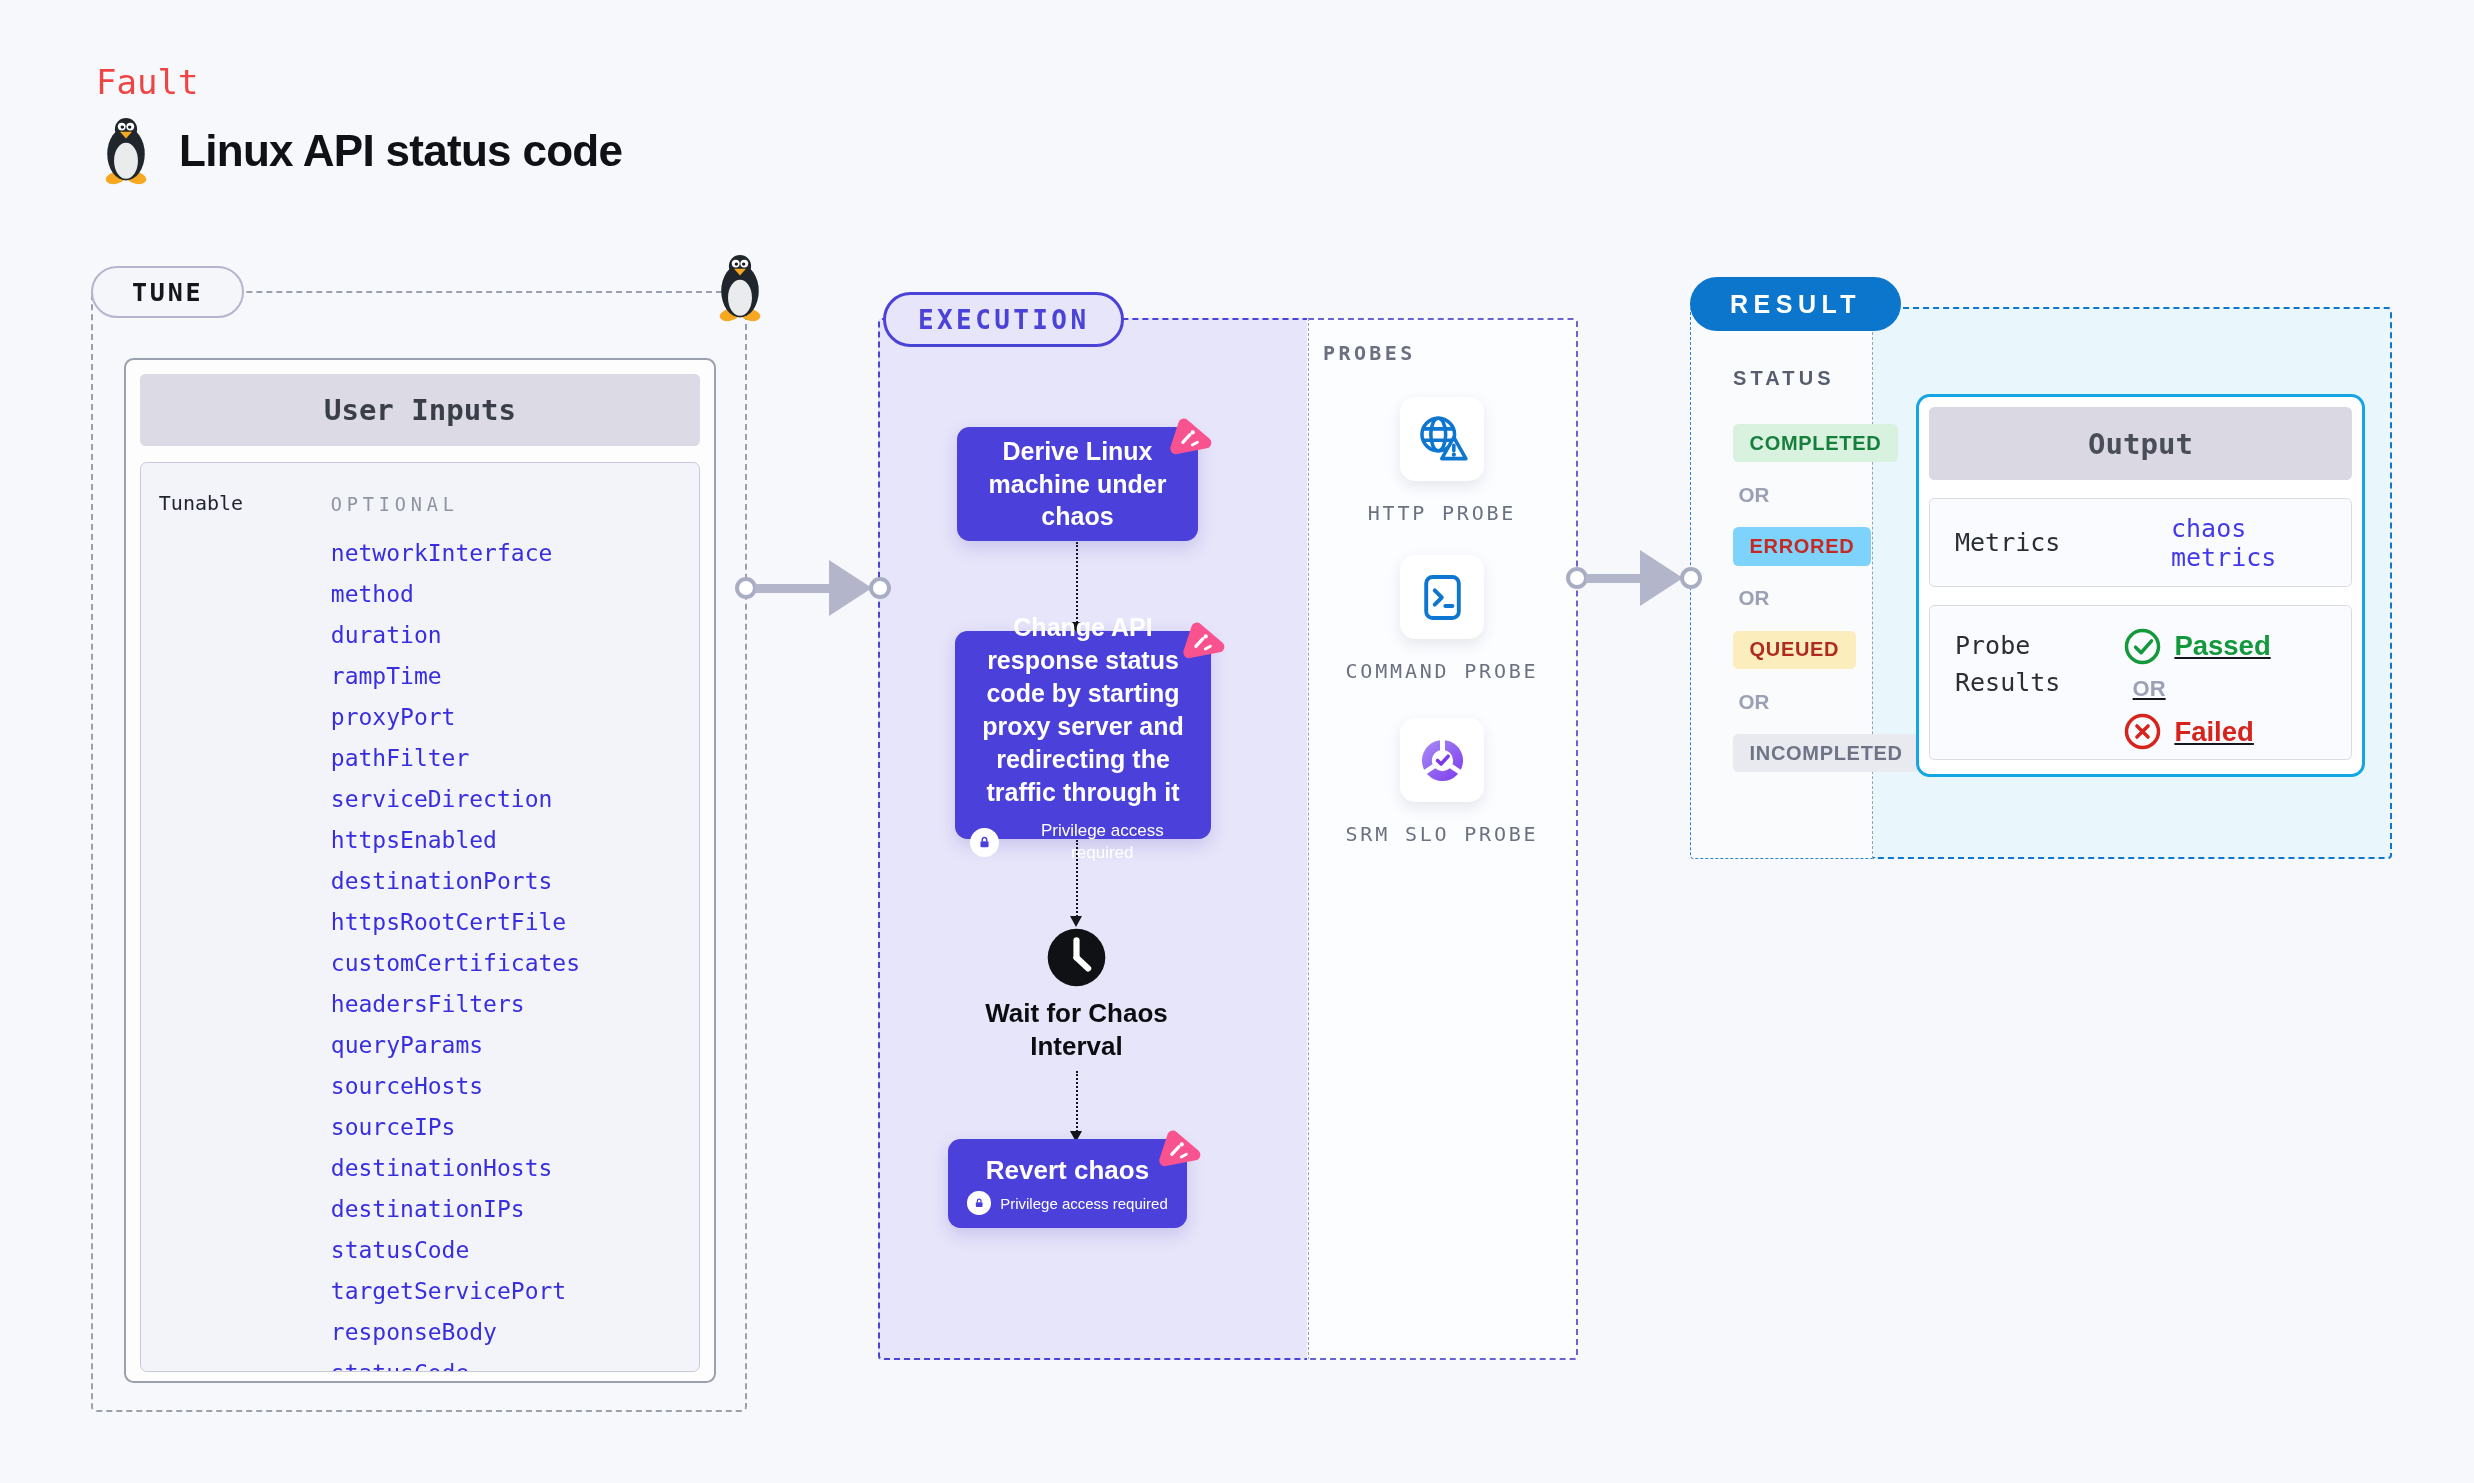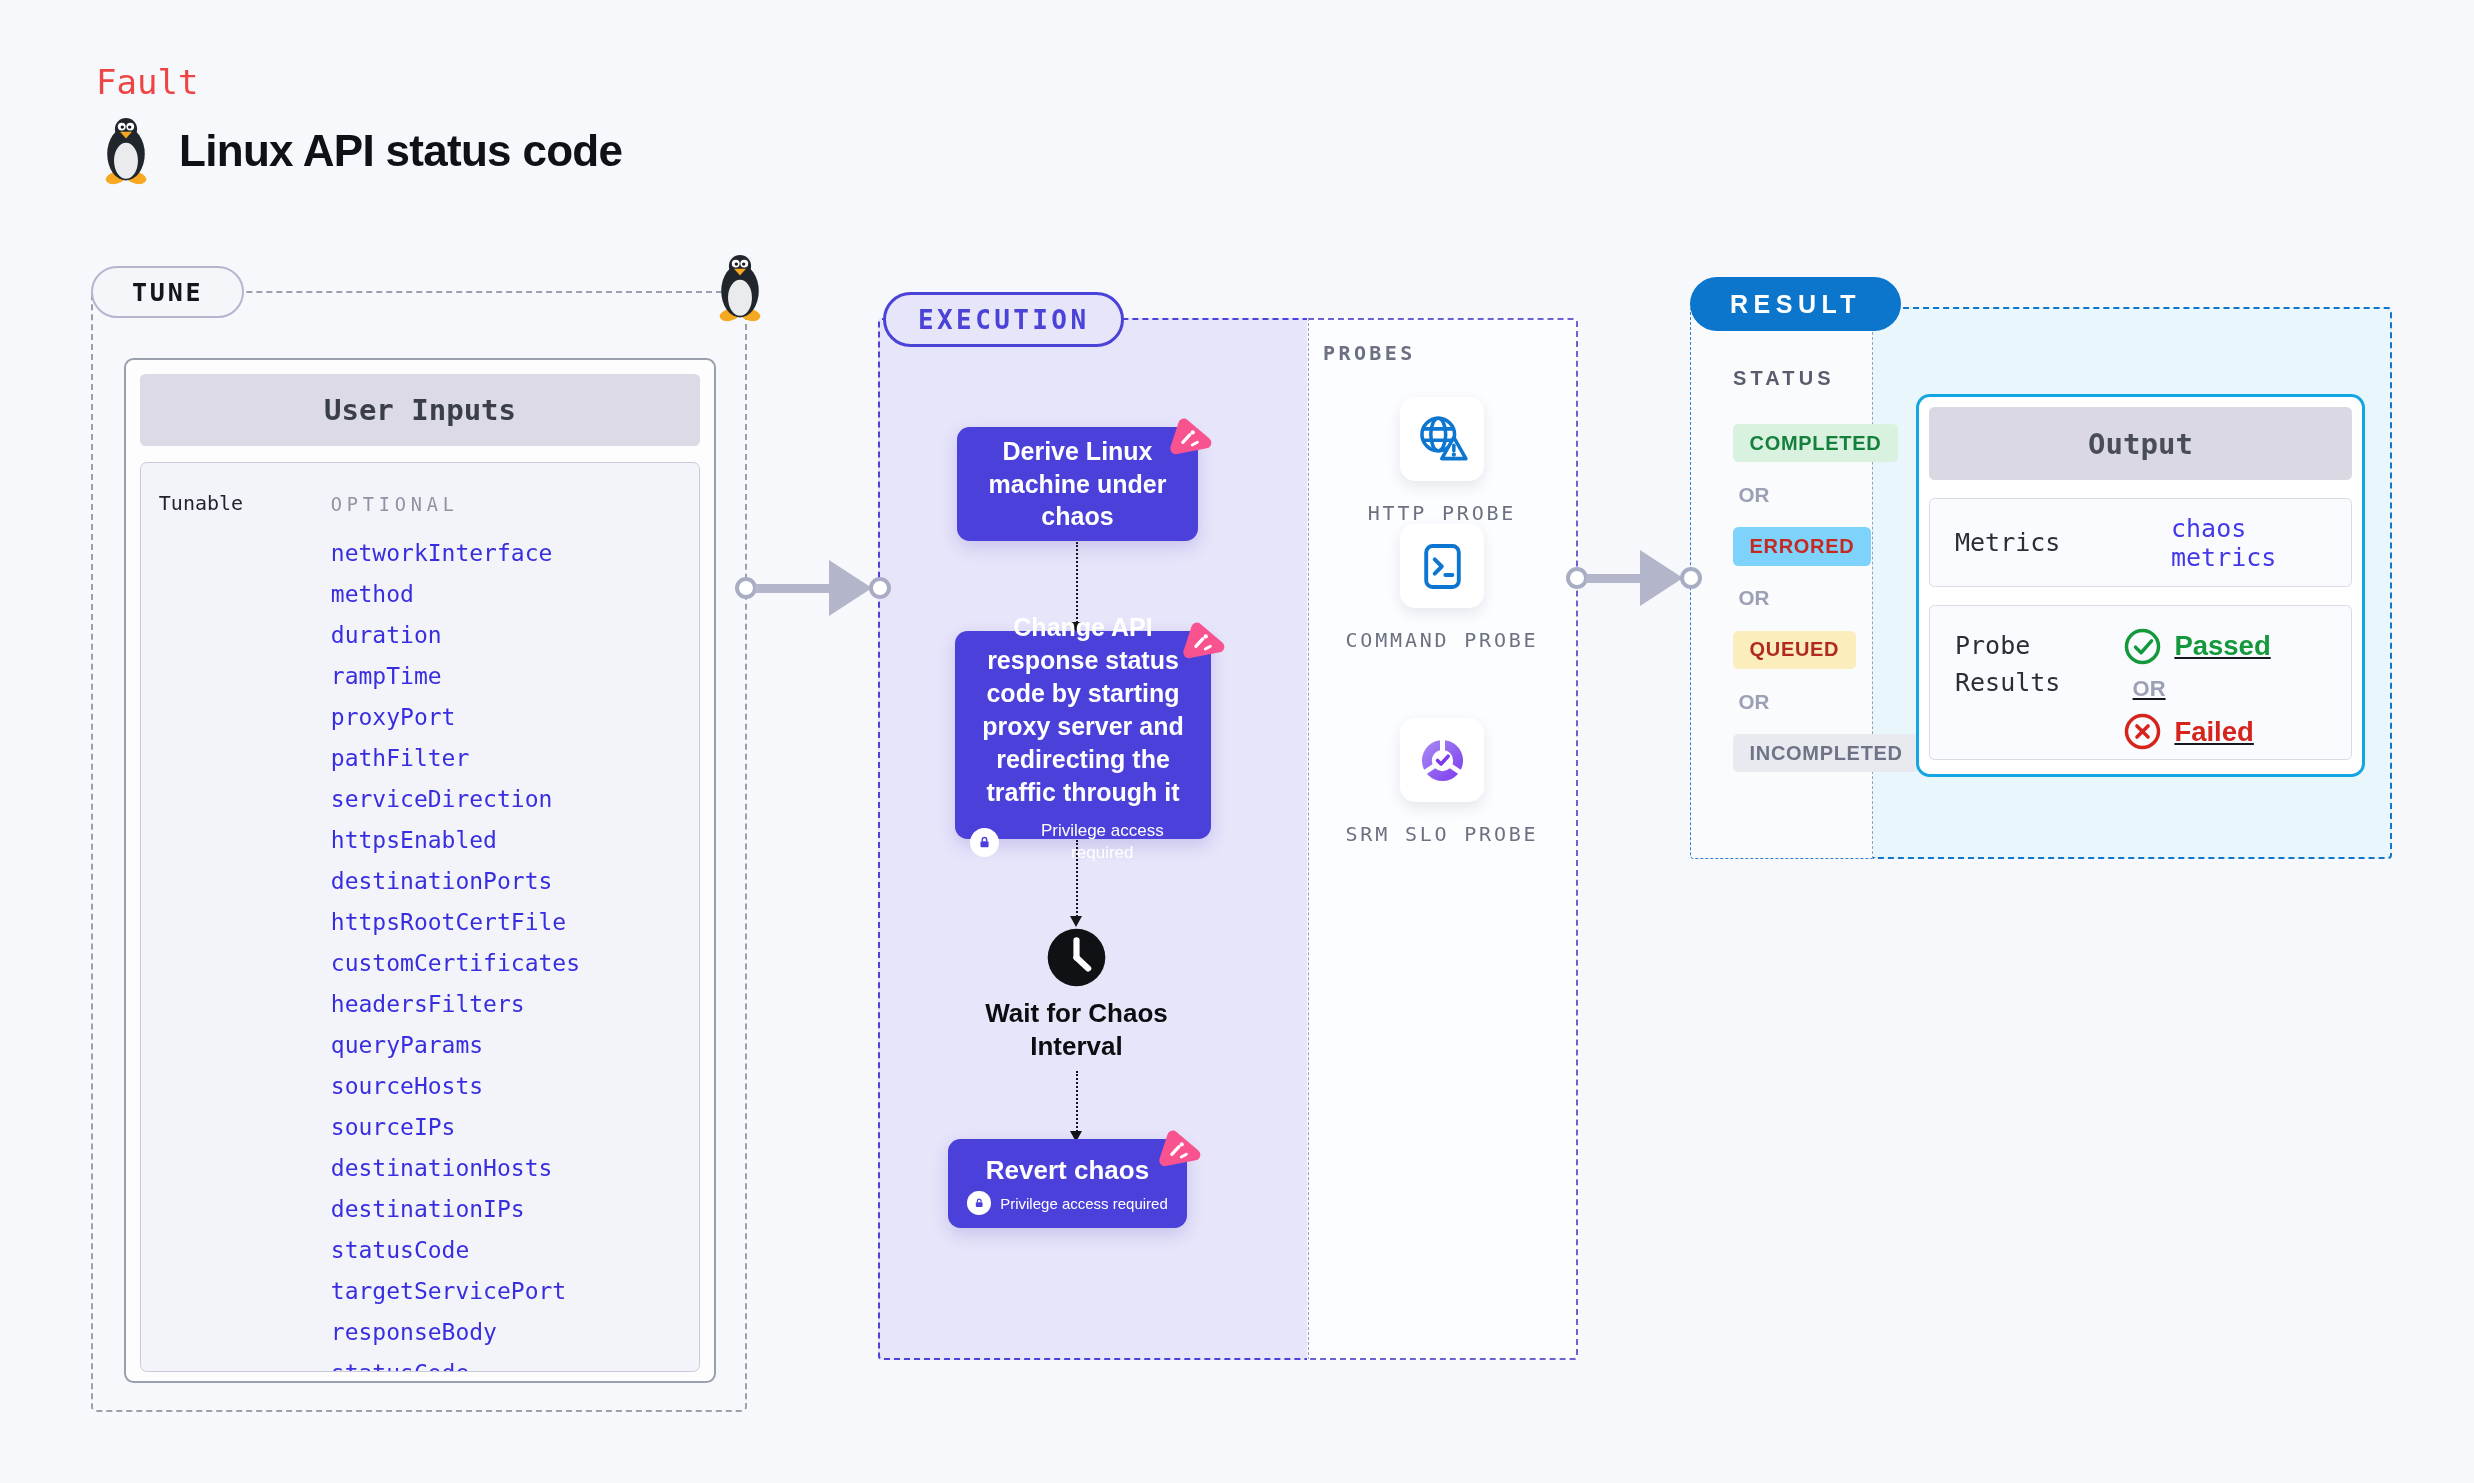--- a/index.html
+++ b/index.html
@@ -69,21 +69,21 @@
   .clockwrap{left:1047px;top:928px;width:59px;height:59px;z-index:3;}
   .waittext{left:970px;top:997px;width:213px;text-align:center;font-size:26px;font-weight:bold;
             line-height:1.28;color:#0c0d10;}
 
   
   .probes-label{left:1323px;top:341px;font-size:20px;font-weight:bold;color:#6b7180;letter-spacing:3.4px;}
   .probe{position:absolute;left:1339px;width:206px;display:flex;flex-direction:column;align-items:center;gap:16.5px;}
   .probe-card{width:84px;height:84px;background:#fff;border-radius:15px;
               box-shadow:0 5.5px 13.8px rgba(40,50,80,.10);display:flex;align-items:center;justify-content:center;}
   .probe-name{font-size:20px;color:#6b7180;letter-spacing:2.8px;text-align:center;line-height:1.55;}
-  .probe-1{top:397px;} .probe-2{top:524px;} .probe-3{top:718px;}
+  .probe-1{top:397px;} .probe-2{top:555px;} .probe-3{top:718px;}
 
   
   .result-left{left:1690px;top:307px;width:183px;height:552px;background:#fafbfd;
                border:1.4px dashed #2f80cf;border-right:1.4px dashed #97a0b4;border-radius:4.1px 0 0 4.1px;}
   .result-right{left:1873px;top:307px;width:519px;height:552px;background:#e9f6fc;
                 border:2.1px dashed #0e76cc;border-left:none;border-radius:0 4.1px 4.1px 0;}
   .result-pill{left:1690px;top:277px;height:54px;padding:0 40px;background:#0b76cb;border-radius:29px;
                color:#fff;font-weight:bold;font-size:25px;letter-spacing:5.5px;z-index:4;}
   .status-col{left:1733px;top:367px;width:145px;display:flex;flex-direction:column;align-items:flex-start;}
   .status-title{font-size:20px;font-weight:bold;letter-spacing:4.1px;color:#585d6e;margin-bottom:34px;}

